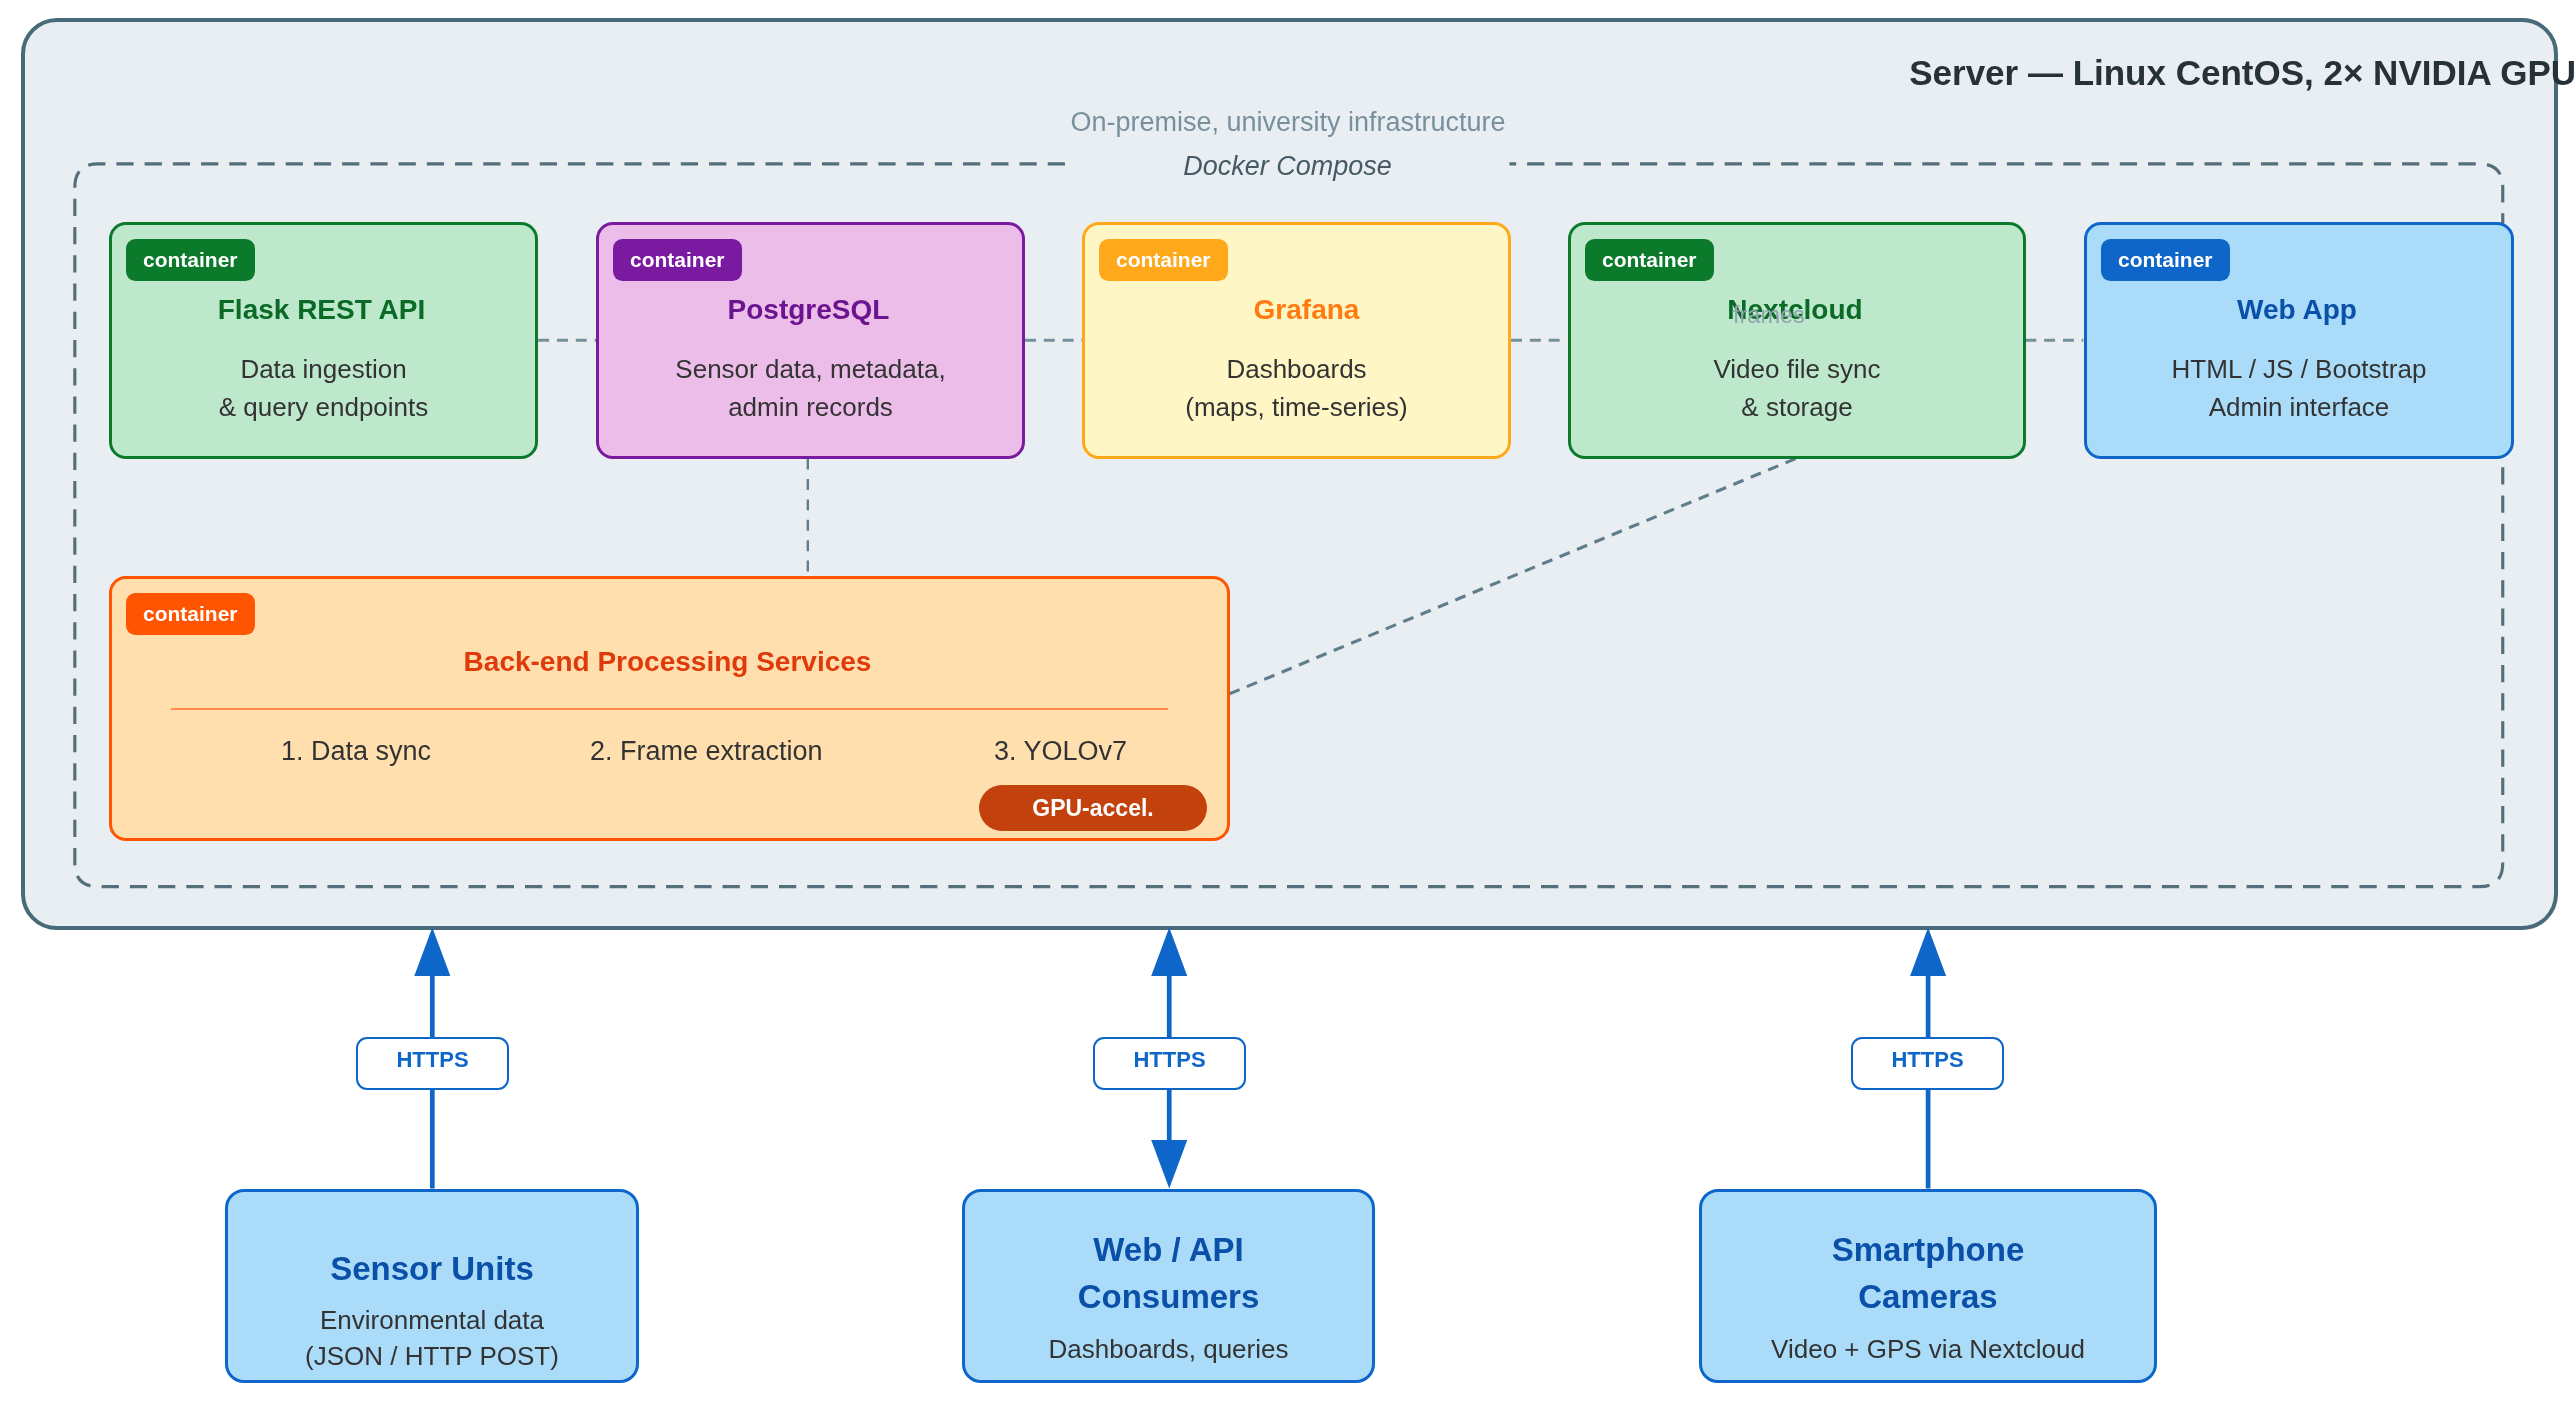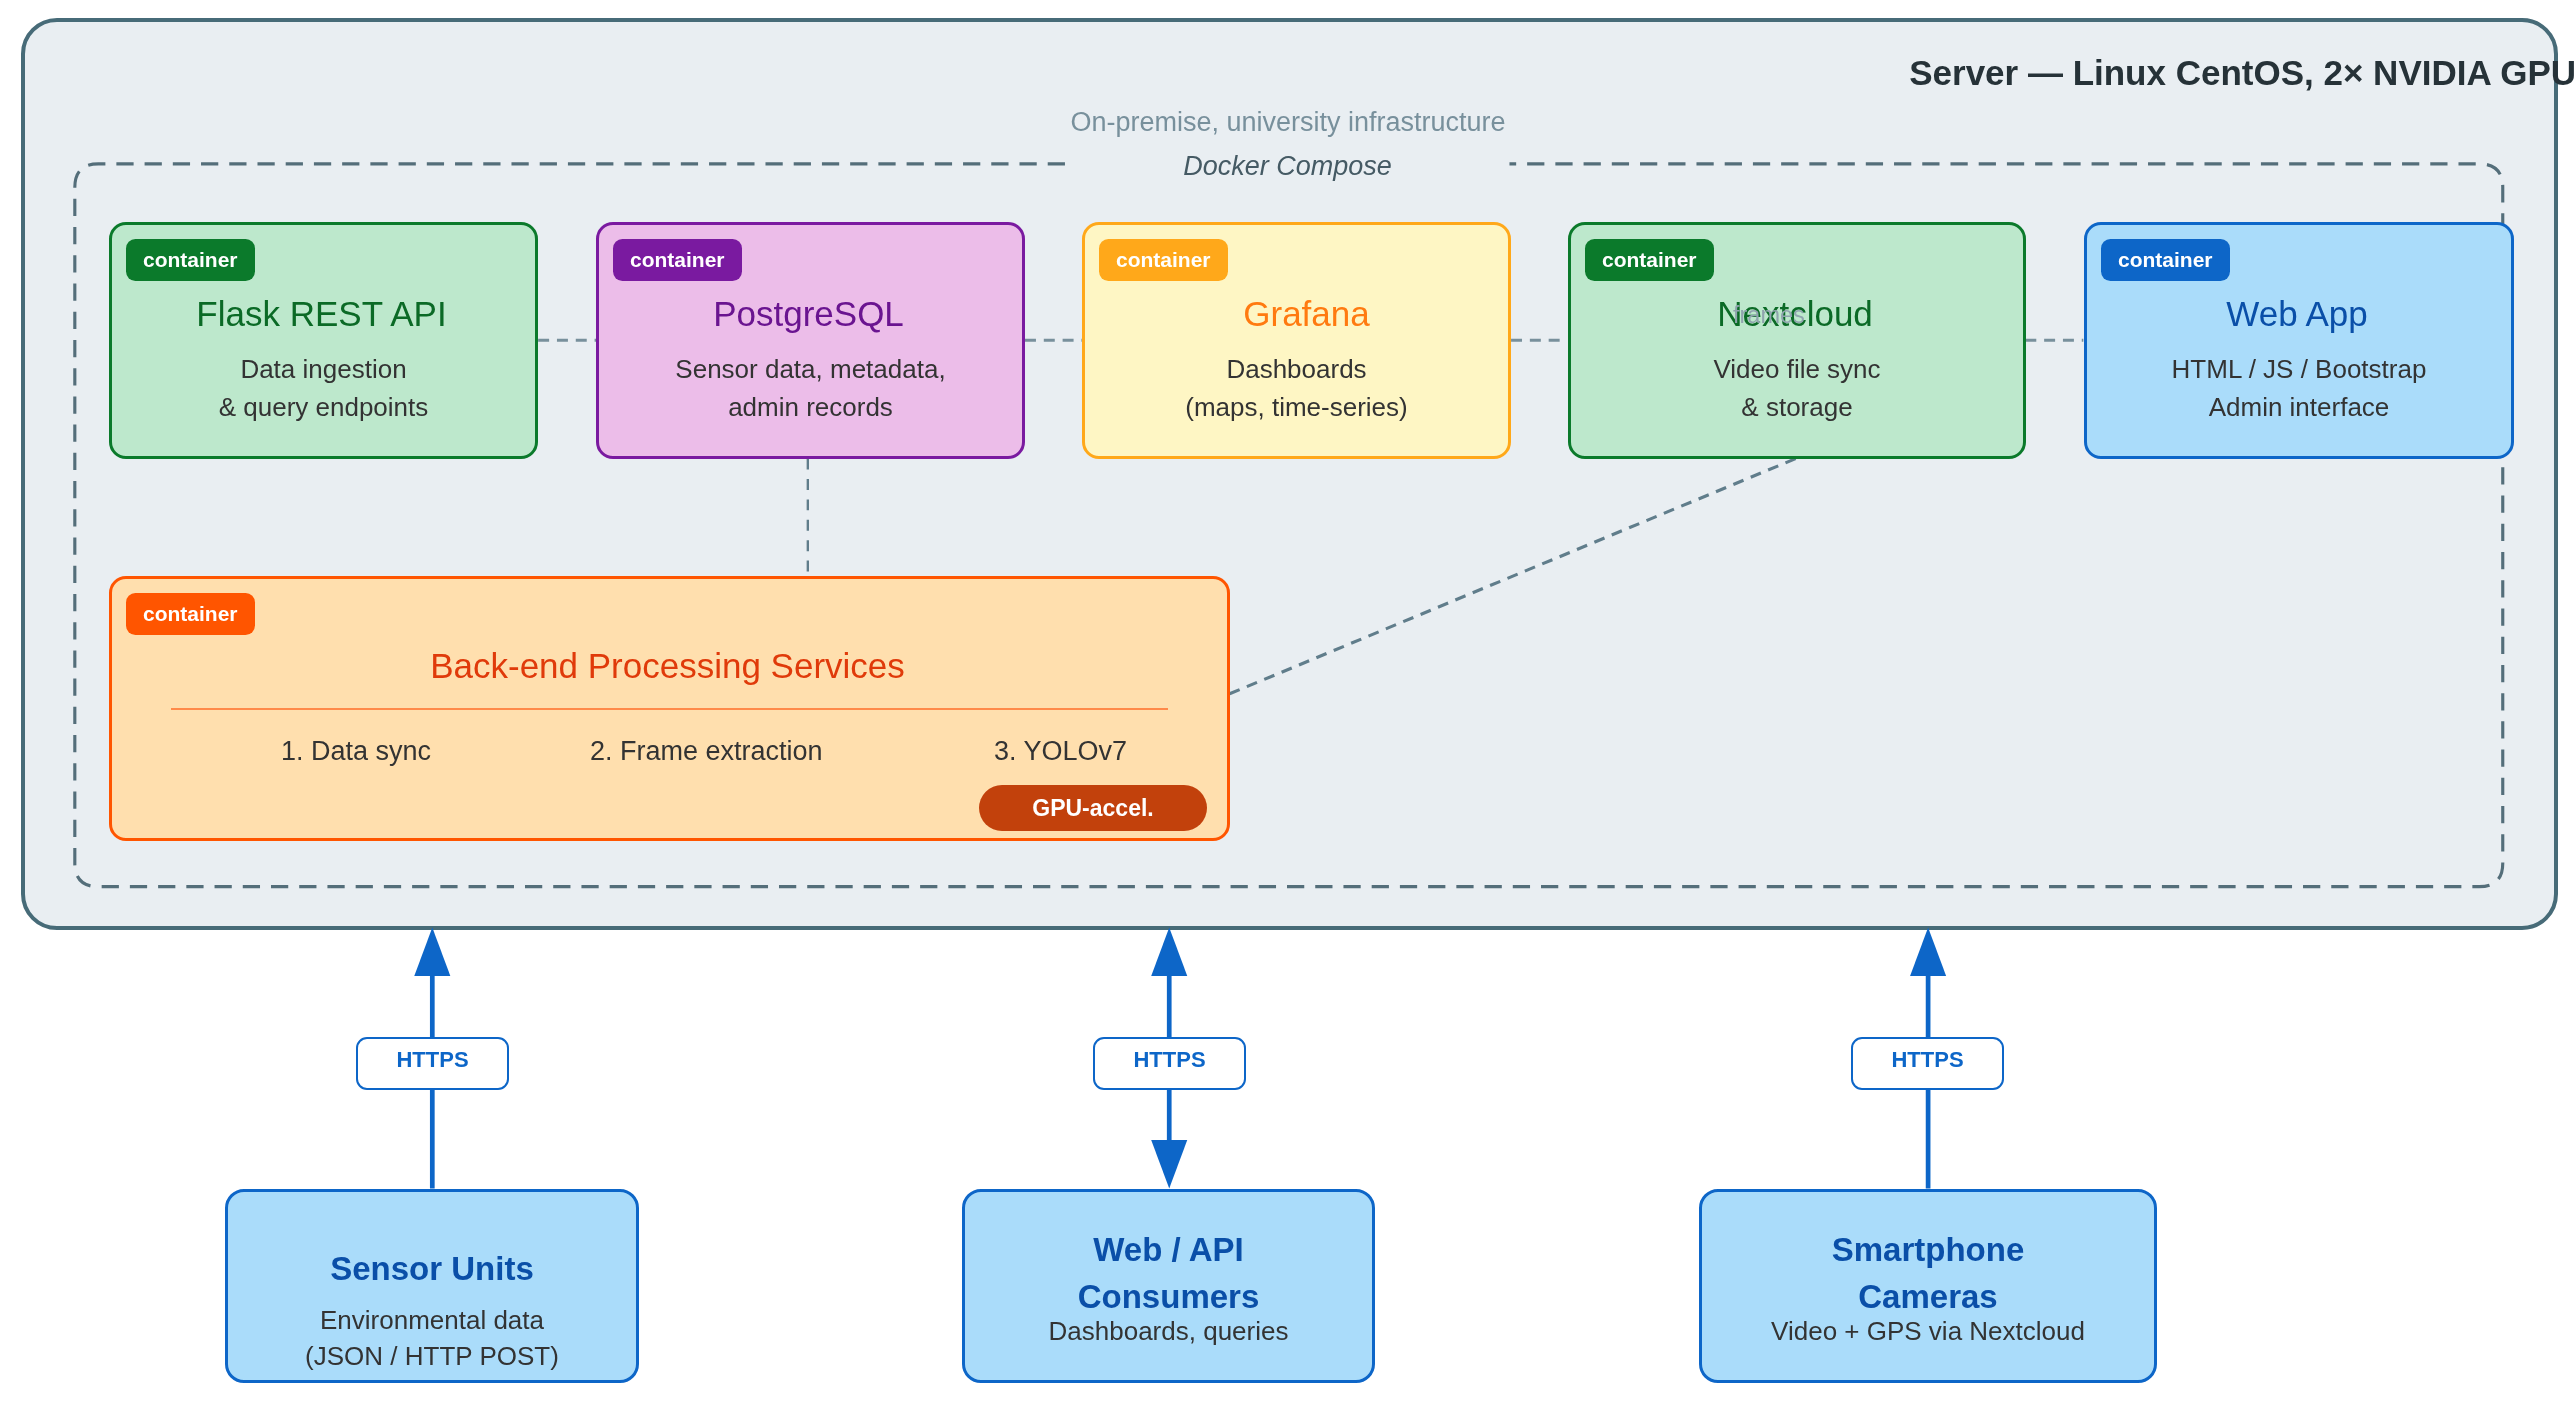--- a/index.html
+++ b/index.html
@@ -18,21 +18,21 @@
   
   #overlay { left:0; top:0; width:2576px; height:1408px; pointer-events:none; }
   #docker-label { left:1065px; width:445px; top:151px; text-align:center;
                   font-size:27px; font-style:italic; color:#455a64; }
 
   
   .box { border-radius:17px; border-width:3.9px; border-style:solid; text-align:center; }
   .badge { position:absolute; left:14px; top:14px; height:42px; padding:0 17px;
            border-radius:9.4px; color:#ffffff; font-weight:bold; font-size:21px;
            line-height:42px; }
-  .box-title { position:absolute; left:0; right:4px; top:69px; font-size:35px; font-weight:normal; }
+  .box-title { position:absolute; left:0; right:4px; top:69px; font-size:28px; font-weight:bold; }
   .box-desc { position:absolute; left:0; right:0; top:125px; font-size:26px; color:#333333; line-height:38px; }
 
   #flask    { left:109px;  top:222px; width:429px; height:237px; background:#bde8cc; border-color:#0b7a2b; }
   #postgres { left:596px;  top:222px; width:429px; height:237px; background:#ecbde9; border-color:#7a1aa0; }
   #grafana  { left:1082px; top:222px; width:429px; height:237px; background:#fef6c4; border-color:#ffa81a; }
   #nextcloud{ left:1568px; top:222px; width:458px; height:237px; background:#bde8cc; border-color:#0b7a2b; }
   #webapp   { left:2084px; top:222px; width:430px; height:237px; background:#aadcfa; border-color:#0d66c8; }
 
   #flask .badge, #nextcloud .badge { background:#0b7a2b; }
   #postgres .badge { background:#7a1aa0; }
@@ -67,21 +67,21 @@
   
   .client { background:#aadcfa; border:3.9px solid #0d66c8; border-radius:19px; text-align:center; }
   .client-title { position:absolute; left:0; right:0; font-size:33px; font-weight:bold; color:#0a4fa8; line-height:47px; }
   .client-desc  { position:absolute; left:0; right:0; font-size:26px; color:#333333; line-height:36px; }
   #client-sensor { left:225px;  top:1189px; width:414px; height:194px; }
   #client-web    { left:962px; top:1189px; width:413px; height:194px; }
   #client-phone  { left:1699px; top:1189px; width:458px; height:194px; }
   #client-sensor .client-title { top:53px; }
   #client-sensor .client-desc  { top:110px; }
   #client-web .client-title, #client-phone .client-title { top:34px; }
-  #client-web .client-desc, #client-phone .client-desc   { top:121px; }
+  #client-web .client-desc, #client-phone .client-desc   { top:139px; }
 </style>
 </head>
 <body>
 
 <div class="abs" id="server"></div>
 <div class="abs" id="server-title">Server — Linux CentOS, 2× NVIDIA GPU</div>
 <div class="abs" id="server-subtitle">On-premise, university infrastructure</div>
 
 <svg class="abs" id="overlay" viewBox="0 0 3285 1796">
 

